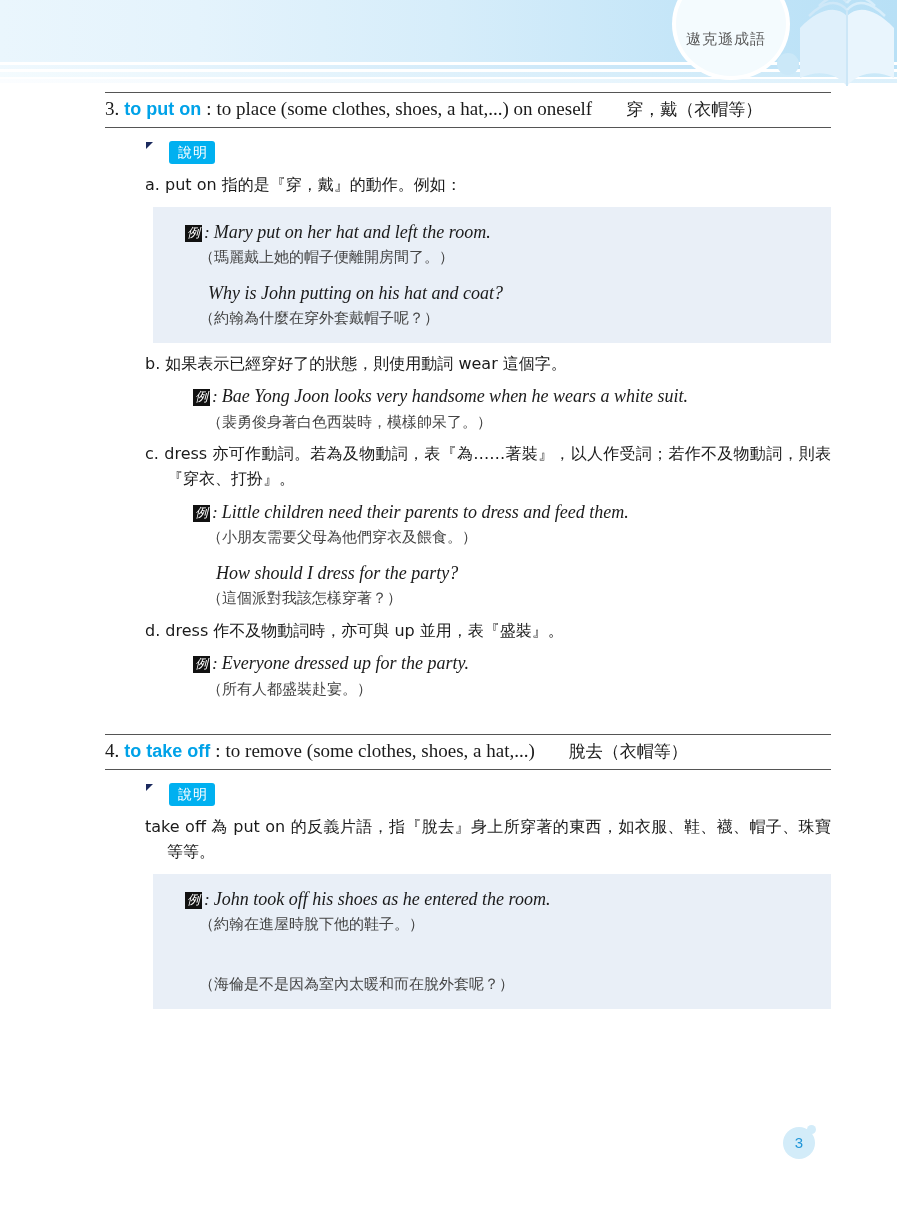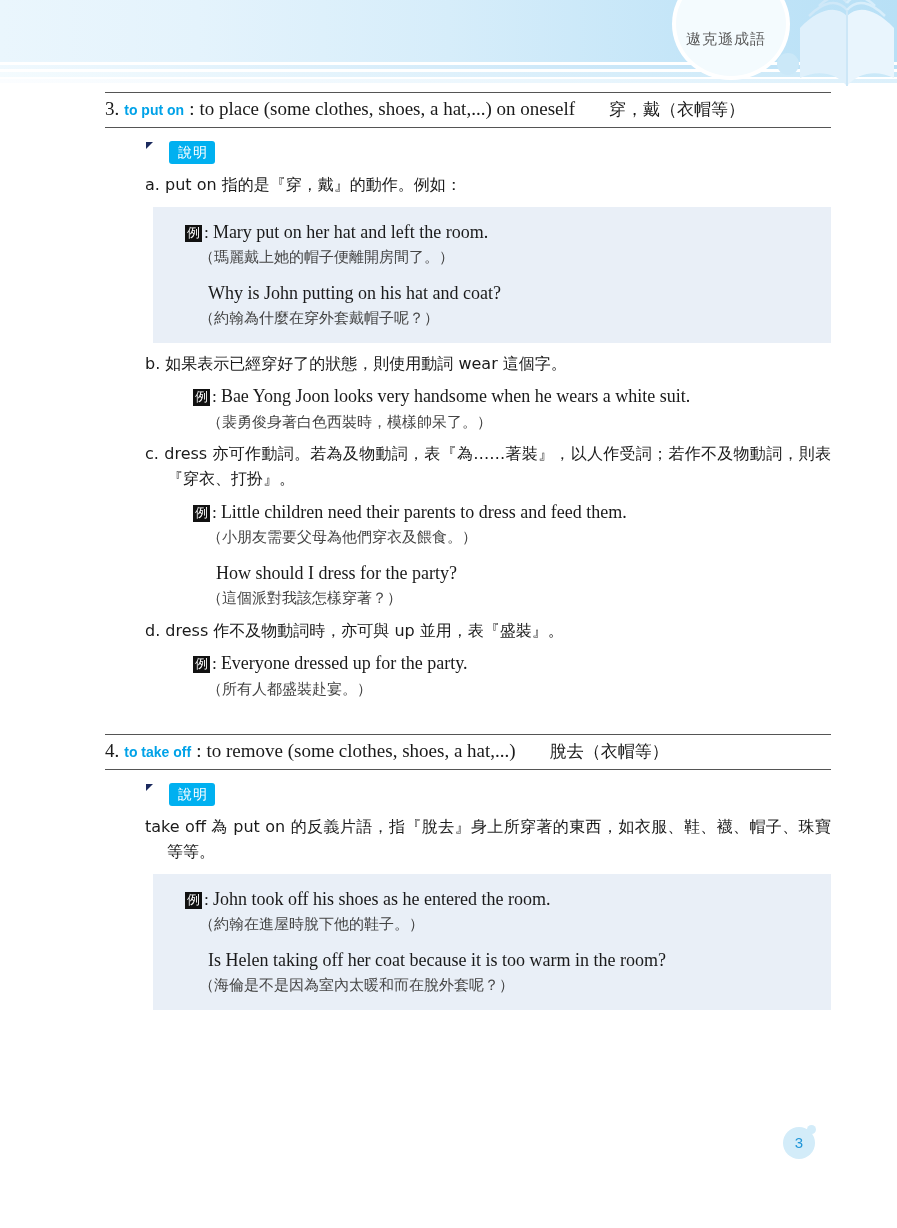--- a/index.html
+++ b/index.html
@@ -100,21 +100,21 @@
     padding: 5px 0 6px 0;
     display: flex;
     align-items: baseline;
     white-space: nowrap;
   }
   .entry-num { font-size: 19px; }
   .entry-phrase {
     color: #00a2e8;
     font-family: "Liberation Sans", "DejaVu Sans", sans-serif;
     font-weight: bold;
-    font-size: 14px;
+    font-size: 18px;
     margin-left: 5px;
   }
   .entry-colon { font-size: 19px; margin: 0 5px 0 5px; }
   .entry-def { font-size: 19px; }
   .entry-zh {
     font-size: 17px;
     margin-left: 34px;
     font-family: Liberation Serif, serif;
   }
 
@@ -173,20 +173,21 @@
     margin-top: 7px;
     margin-left: 175px;
   }
 
   .ex-line {
     position: relative;
     font-size: 17.5px;
     line-height: 1.45;
     padding-left: 50px;
     text-indent: -32px;
+    font-style: italic;
   }
   .ex-line + .ex-trans { margin-top: 1px; }
   .ex-group + .ex-group { margin-top: 11px; }
 
   .ex-tag {
     display: inline-block;
     background: #111111;
     color: #ffffff;
     font-family: "DejaVu Sans", "Liberation Sans", sans-serif;
     font-size: 13px;
@@ -329,21 +330,21 @@
         <span class="entry-zh">脫去（衣帽等）</span>
       </div>
       <div class="note-badge-wrap"><span class="note-badge">說明</span><span class="note-corner"></span></div>
       <div class="para hang zh">take off 為 put on 的反義片語，指『脫去』身上所穿著的東西，如衣服、鞋、襪、帽子、珠寶等等。</div>
       <div class="ex-box">
         <div class="ex-group">
           <div class="ex-line"><span class="ex-tag">例</span><span class="ex-colon">:</span><span class="ex-en en">John took off his shoes as he entered the room.</span></div>
           <div class="ex-trans">（約翰在進屋時脫下他的鞋子。）</div>
         </div>
         <div class="ex-group">
-          <div class="ex-line"><span class="ex-tag" style="background:transparent;"></span><span class="ex-colon"></span><span class="ex-en en">Is Helen taking off her coat because it is too warm in the room?</span></div>
+          <div class="ex-line"><span class="ex-tag" style="background:transparent;"></span><span class="ex-colon"></span></div>
           <div class="ex-trans">（海倫是不是因為室內太暖和而在脫外套呢？）</div>
         </div>
       </div>
     </div>
   </div>
 
 <div class="page-badge">
   <div class="page-notch"></div>
   <div class="page-circle"></div>
   <div class="page-num">3</div>

